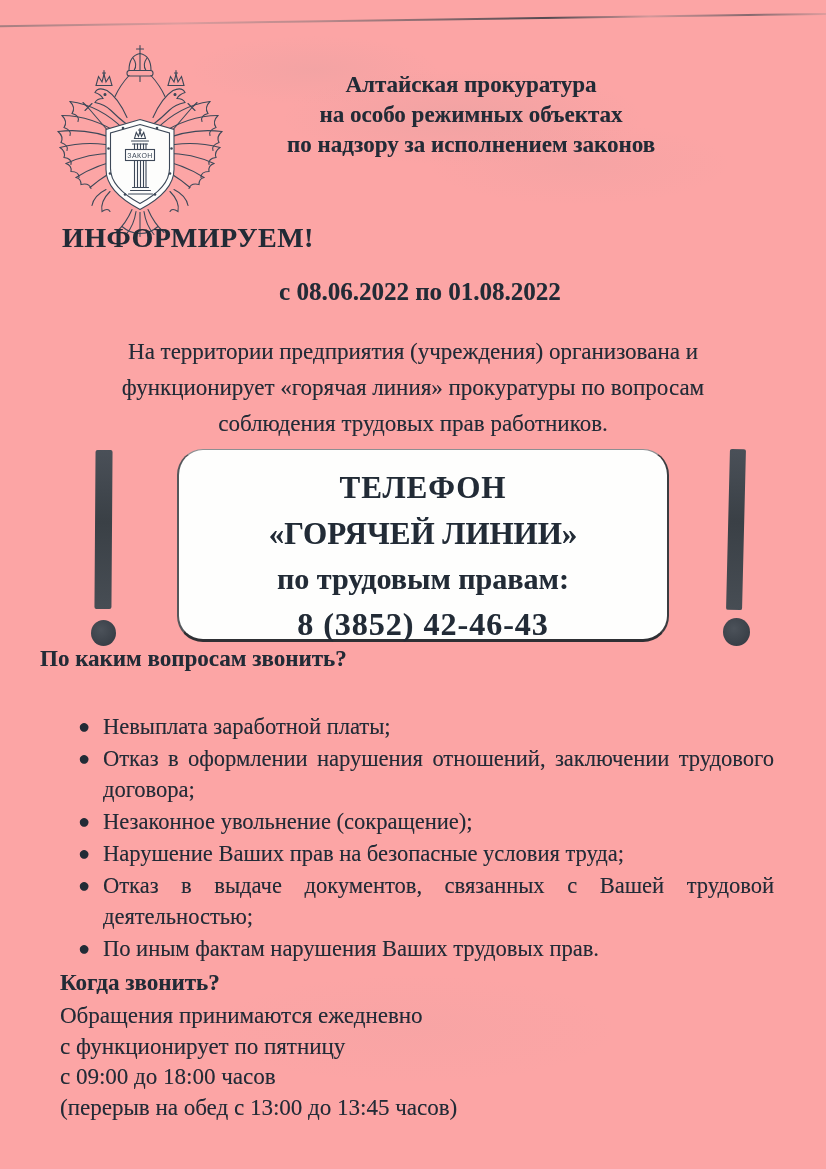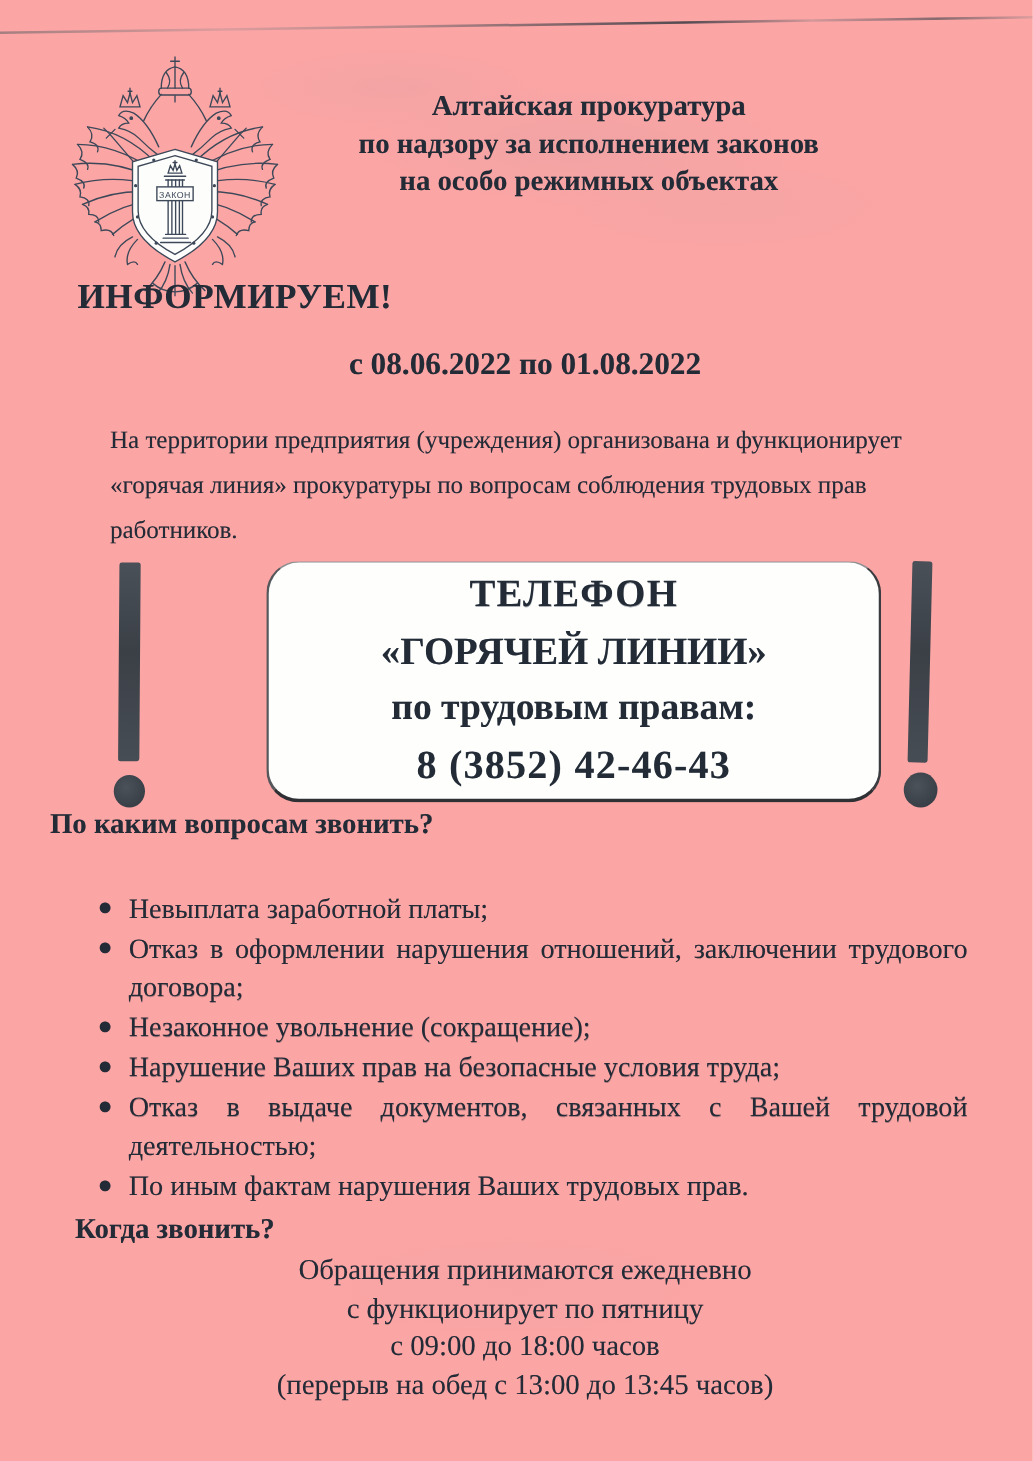--- a/index.html
+++ b/index.html
@@ -45,36 +45,35 @@
   .announce{
     position:absolute;left:62px;top:222px;width:680px;
     text-align:left;font-weight:bold;font-size:28px;letter-spacing:0.5px;
   }
   .period{
     position:absolute;left:60px;top:278px;width:720px;
     text-align:center;font-weight:bold;font-size:25px;
   }
   .intro{
     position:absolute;left:88px;top:334px;width:650px;
-    text-align:left;font-size:20px;line-height:36px;
+    text-align:center;font-size:23px;line-height:36px;
   }
 
   
   .hotline-box{
     position:absolute;left:177px;top:449px;width:492px;height:193px;
     border-top:1.5px solid #8d8f92;
     border-right:2.5px solid #3a3c40;
     border-bottom:3px solid #2e3034;
     border-left:2px solid #55575b;
     border-radius:26px;
     box-sizing:border-box;
     text-align:center;font-weight:bold;
-    padding-top:2px;
+    padding-top:15px;
     background:#fefefd;
-    margin-left:36px;
   }
   .hl1{font-size:31px;line-height:46px;letter-spacing:1px;}
   .hl2{font-size:31px;line-height:45px;}
   .hl3{font-size:30px;line-height:45px;}
   .hl-phone{font-size:32px;line-height:46px;letter-spacing:1px;}
 
   .excl-bar{
     position:absolute;width:17px;height:159px;
     background:linear-gradient(180deg,#4a5058,#3a4046 45%,#474d54);
     border-radius:2px;
@@ -105,21 +104,21 @@
   }
   .q-text{flex:1;text-align:justify;}
 
   
   .w-heading{
     position:absolute;left:60px;top:967px;width:720px;
     text-align:left;font-weight:bold;font-size:23px;line-height:32px;
   }
   .w-lines{
     position:absolute;left:60px;top:1001px;width:720px;
-    text-align:center;font-size:23px;line-height:30.5px;
+    text-align:left;font-size:23px;line-height:30.5px;
   }
 </style>
 </head>
 <body>
 
 <div class="page">
 
   <div class="scan-line"></div>
 
   <div class="emblem">
@@ -192,22 +191,22 @@
         <path d="M94,168 Q96,182 104,191"></path>
         <path d="M98,166 Q104,180 114,189"></path>
         <path d="M72,183 Q80,190 90,190 Q100,190 108,183"></path>
       </g>
       <text x="90" y="114.5" text-anchor="middle" font-size="7" letter-spacing="0.4" font-family="Liberation Sans, sans-serif" fill="#3d4858">ЗАКОН</text>
     </svg>
   </div>
 
   <div class="org txt">
     <div>Алтайская прокуратура</div>
+    <div>на особо режимных объектах</div>
     <div>по надзору за исполнением законов</div>
-    <div>на особо режимных объектах</div>
   </div>
 
   <div class="announce txt">ИНФОРМИРУЕМ!</div>
 
   <div class="period txt">с 08.06.2022 по 01.08.2022</div>
 
   <div class="intro txt">На территории предприятия (учреждения) организована и функционирует «горячая линия» прокуратуры по вопросам соблюдения трудовых прав работников.</div>
 
   <div class="excl-bar left"></div>
   <div class="excl-dot left"></div>

